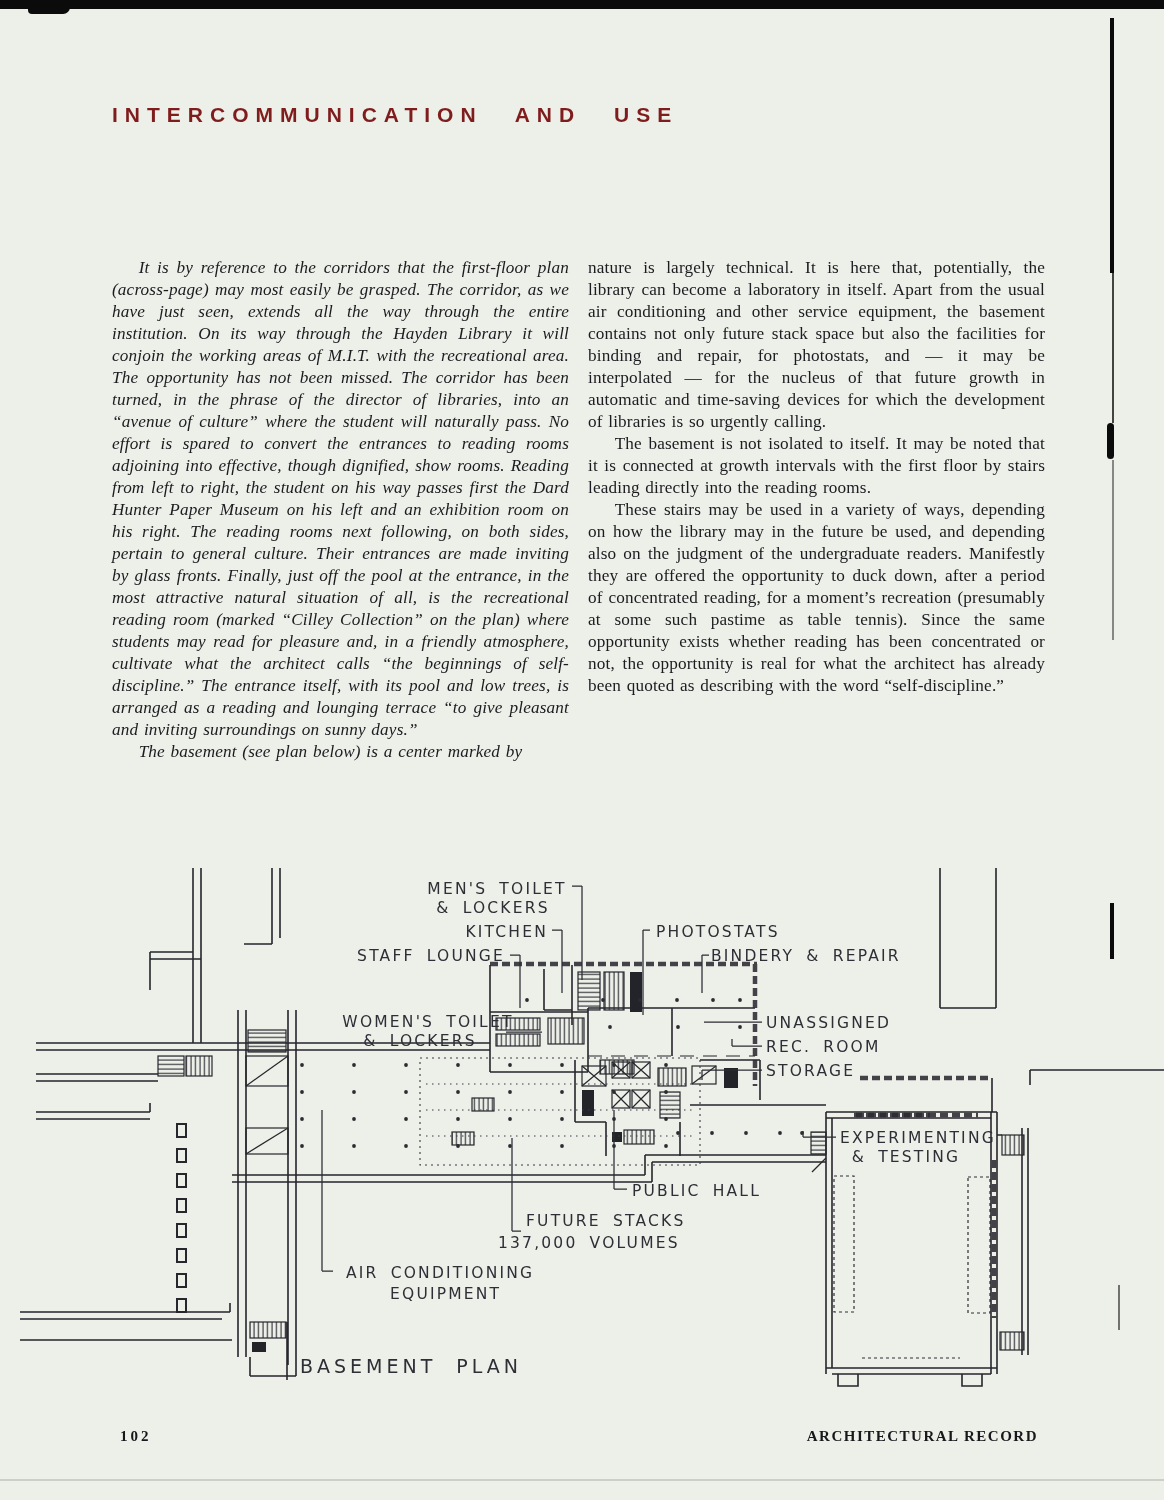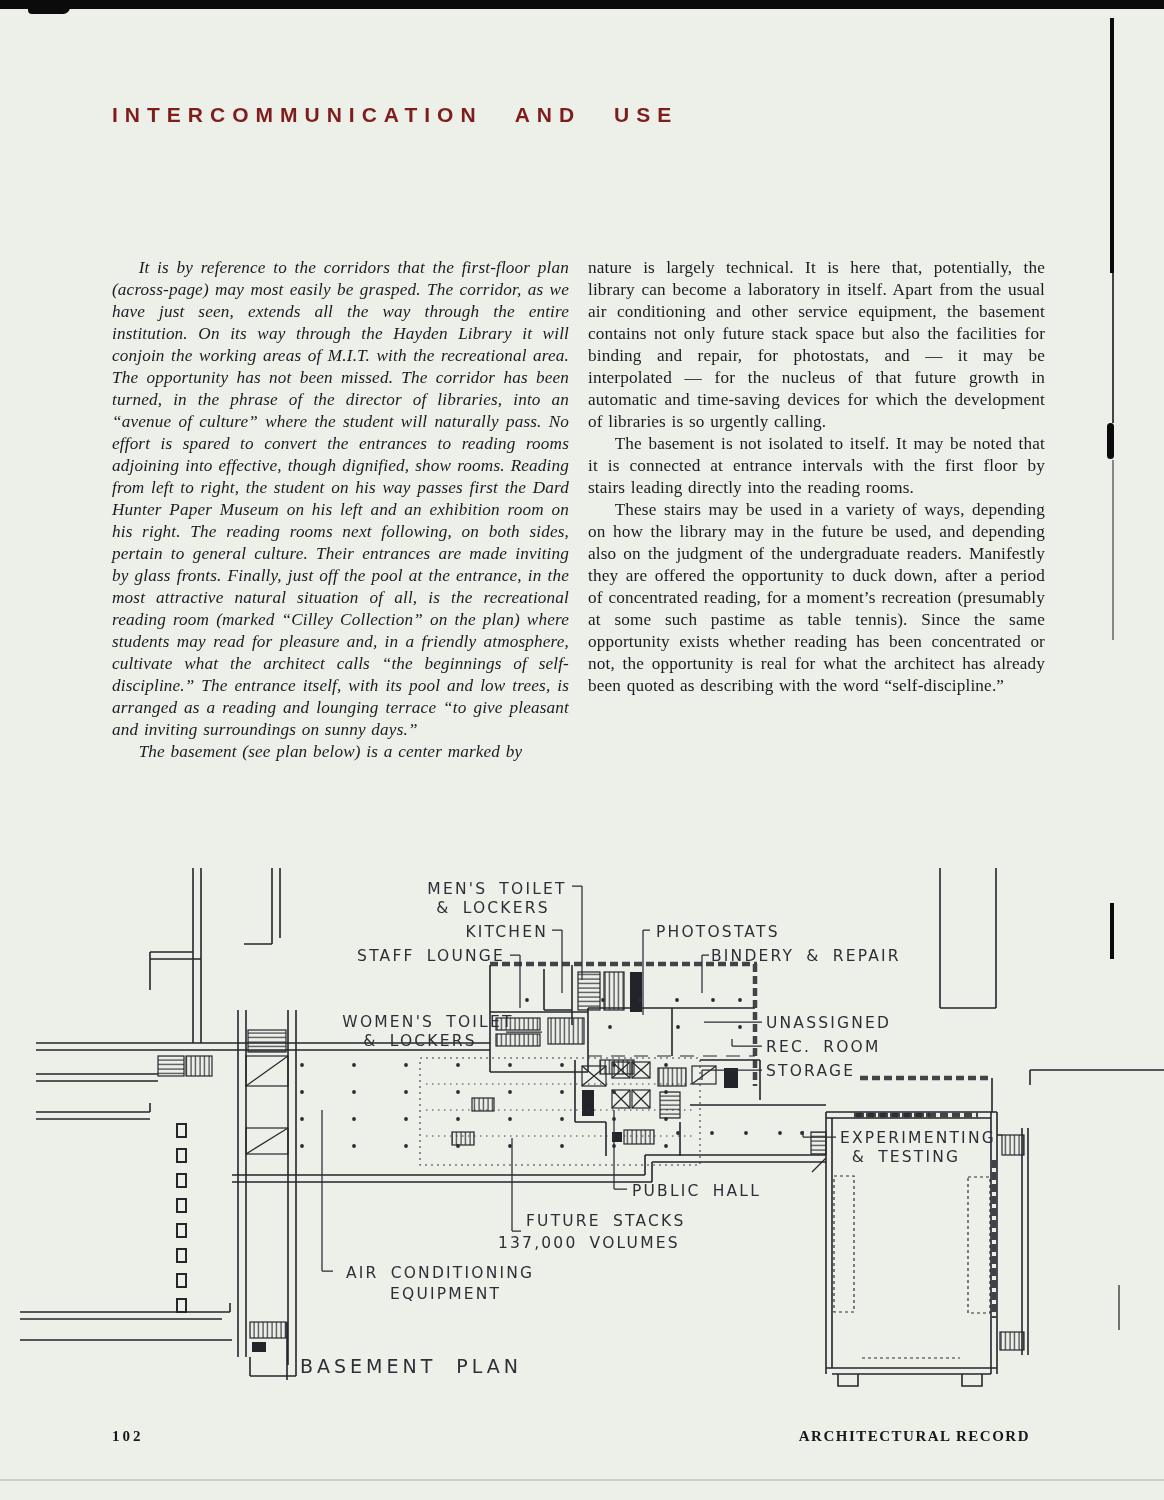--- a/index.html
+++ b/index.html
@@ -36,21 +36,21 @@
   .hrect{stroke:#26262c;stroke-width:1.2;}
   .fillk{fill:#23232a;stroke:none;}
   .xb{stroke:#26262c;stroke-width:1.2;fill:none;}
   .coldot{fill:#2b2b32;}
   .lbl{
     font-family:"DejaVu Sans", sans-serif;font-size:15.5px;
     letter-spacing:2.2px;word-spacing:5px;fill:#2e2e36;
   }
   .lbl-big{font-size:19px;letter-spacing:4px;word-spacing:10px;}
   .page-footer{
-    position:absolute;left:112px;top:1428px;width:918px;
+    position:absolute;left:120px;top:1428px;width:918px;
     display:flex;justify-content:space-between;align-items:baseline;
     font-family:"Liberation Serif", serif;font-weight:bold;color:#17171c;
   }
   .footer-page-num{font-size:15px;letter-spacing:3px;}
   .footer-journal{font-size:15px;letter-spacing:1.5px;}
   .bottom-rule{position:absolute;left:0;top:1479px;width:1164px;height:2px;background:#cdcfc7;}
 </style>
 </head>
 <body>
 
@@ -67,21 +67,21 @@
 
   <h1 class="page-heading">INTERCOMMUNICATION AND USE</h1>
 
   <div class="col col-left">
     <p>It is by reference to the corridors that the first-floor plan (across-page) may most easily be grasped. The corridor, as we have just seen, extends all the way through the entire institution. On its way through the Hayden Library it will conjoin the working areas of M.I.T. with the recreational area. The opportunity has not been missed. The corridor has been turned, in the phrase of the director of libraries, into an “avenue of culture” where the student will naturally pass. No effort is spared to convert the entrances to reading rooms adjoining into effective, though dignified, show rooms. Reading from left to right, the student on his way passes first the Dard Hunter Paper Museum on his left and an exhibition room on his right. The reading rooms next following, on both sides, pertain to general culture. Their entrances are made inviting by glass fronts. Finally, just off the pool at the entrance, in the most attractive natural situation of all, is the recreational reading room (marked “Cilley Collection” on the plan) where students may read for pleasure and, in a friendly atmosphere, cultivate what the architect calls “the beginnings of self-discipline.” The entrance itself, with its pool and low trees, is arranged as a reading and lounging terrace “to give pleasant and inviting surroundings on sunny days.”</p>
     <p>The basement (see plan below) is a center marked by</p>
   </div>
 
   <div class="col col-right">
     <p class="cont">nature is largely technical. It is here that, potentially, the library can become a laboratory in itself. Apart from the usual air conditioning and other service equipment, the basement contains not only future stack space but also the facilities for binding and repair, for photostats, and — it may be interpolated — for the nucleus of that future growth in automatic and time-saving devices for which the development of libraries is so urgently calling.</p>
-    <p>The basement is not isolated to itself. It may be noted that it is connected at entrance intervals with the first floor by stairs leading directly into the reading rooms.</p>
+    <p>The basement is not isolated to itself. It may be noted that it is connected at growth intervals with the first floor by stairs leading directly into the reading rooms.</p>
     <p>These stairs may be used in a variety of ways, depending on how the library may in the future be used, and depending also on the judgment of the undergraduate readers. Manifestly they are offered the opportunity to duck down, after a period of concentrated reading, for a moment’s recreation (presumably at some such pastime as table tennis). Since the same opportunity exists whether reading has been concentrated or not, the opportunity is real for what the architect has already been quoted as describing with the word “self-discipline.”</p>
   </div>
 
   <svg class="plan-svg" width="1164" height="560" viewBox="0 0 1164 560">
     <defs>
       <pattern id="vh" width="4.5" height="6" patternUnits="userSpaceOnUse">
         <path d="M2,0 V6" stroke="#2a2a30" stroke-width="1.1"></path>
       </pattern>
       <pattern id="hh" width="6" height="4.5" patternUnits="userSpaceOnUse">
         <path d="M0,2 H6" stroke="#2a2a30" stroke-width="1.1"></path>

